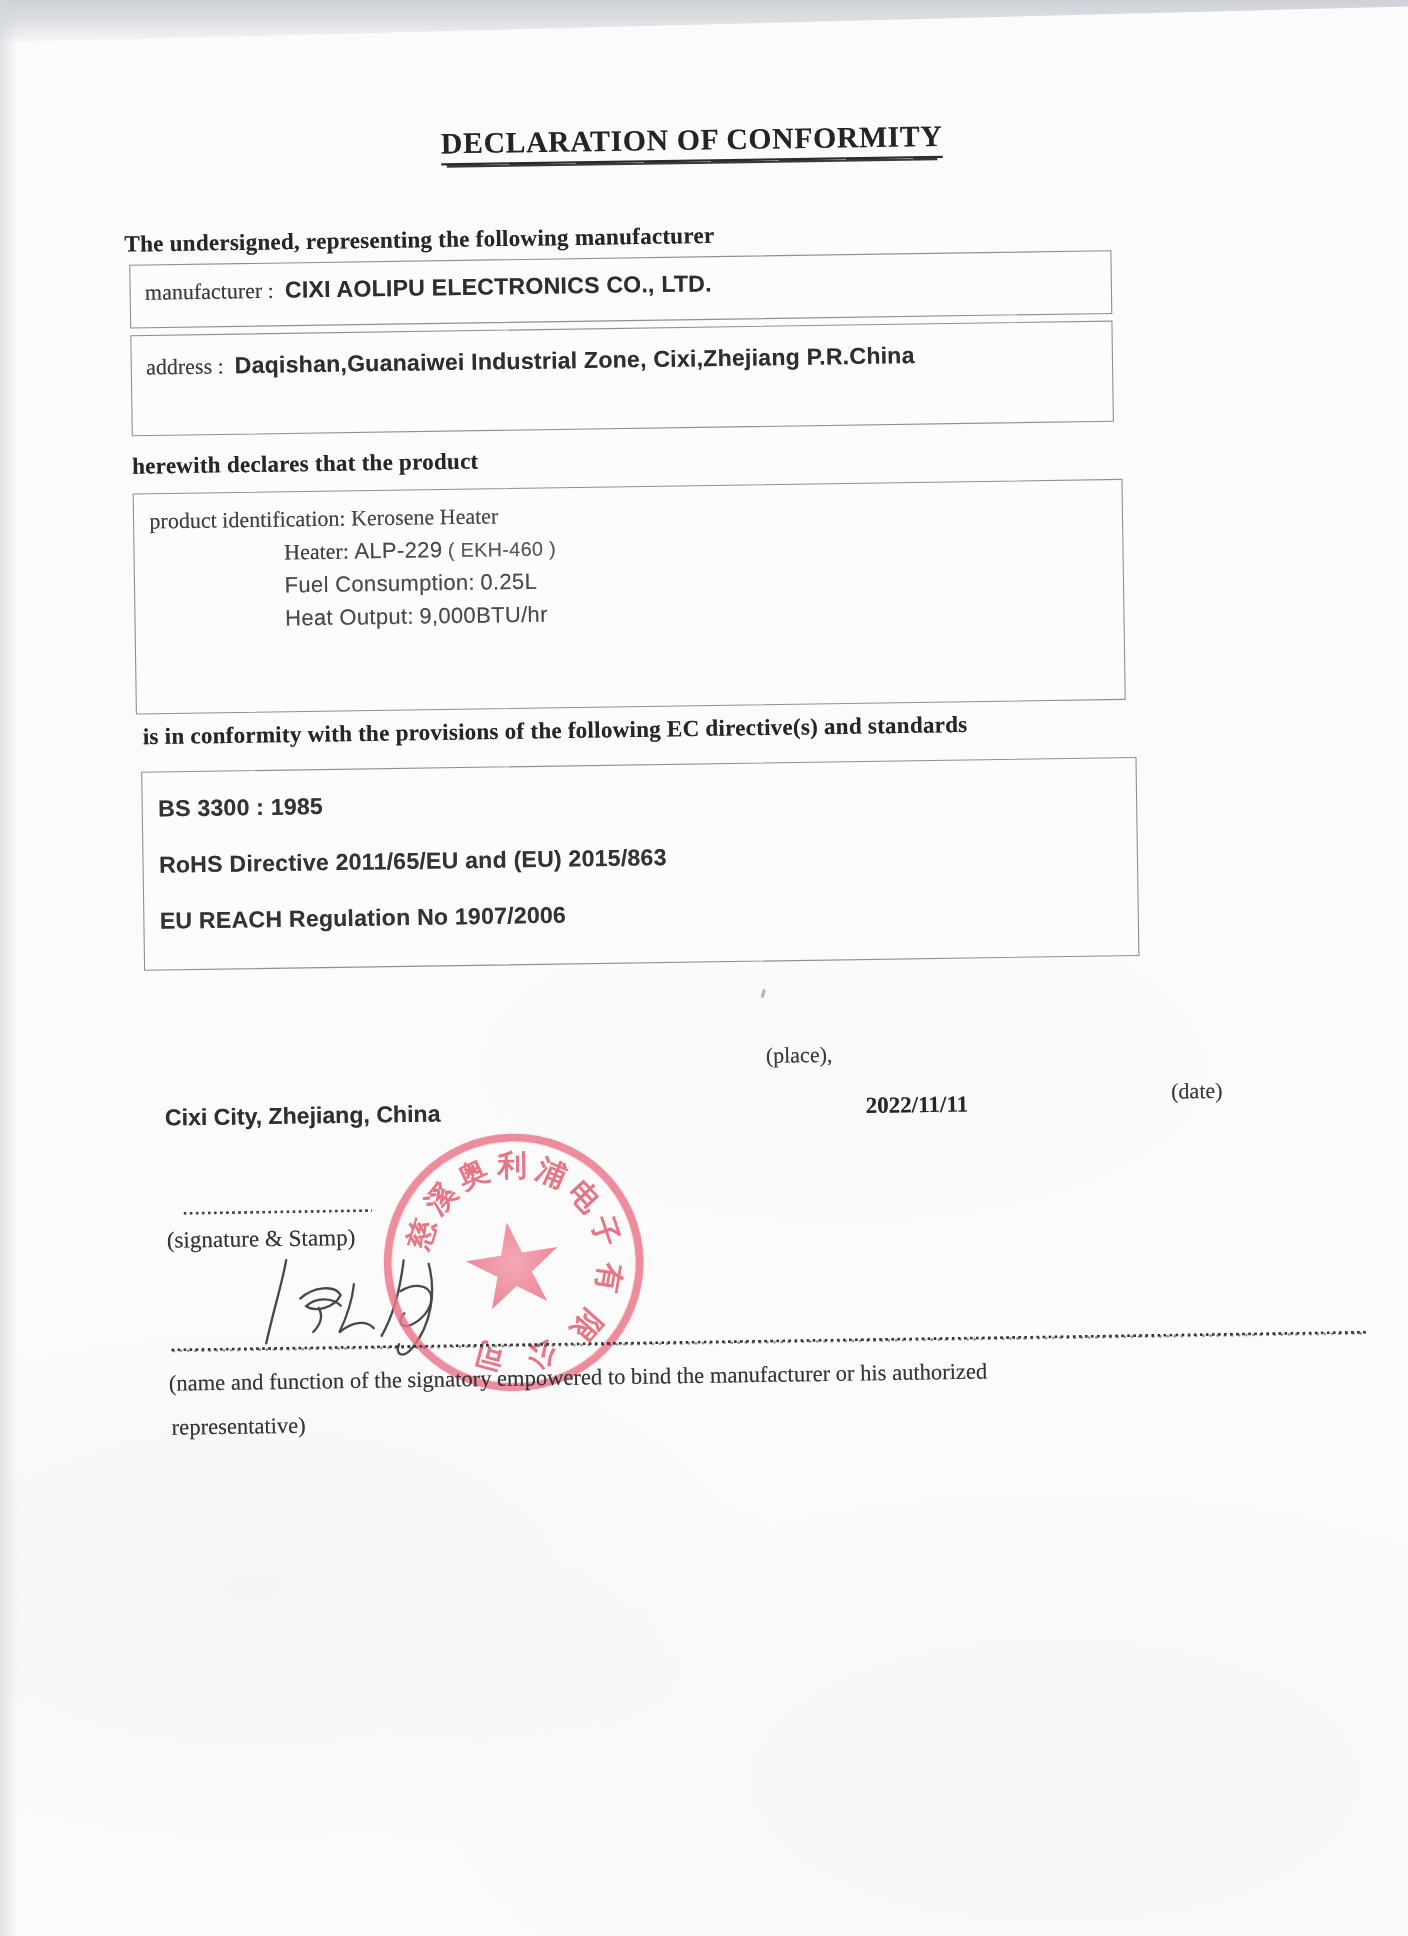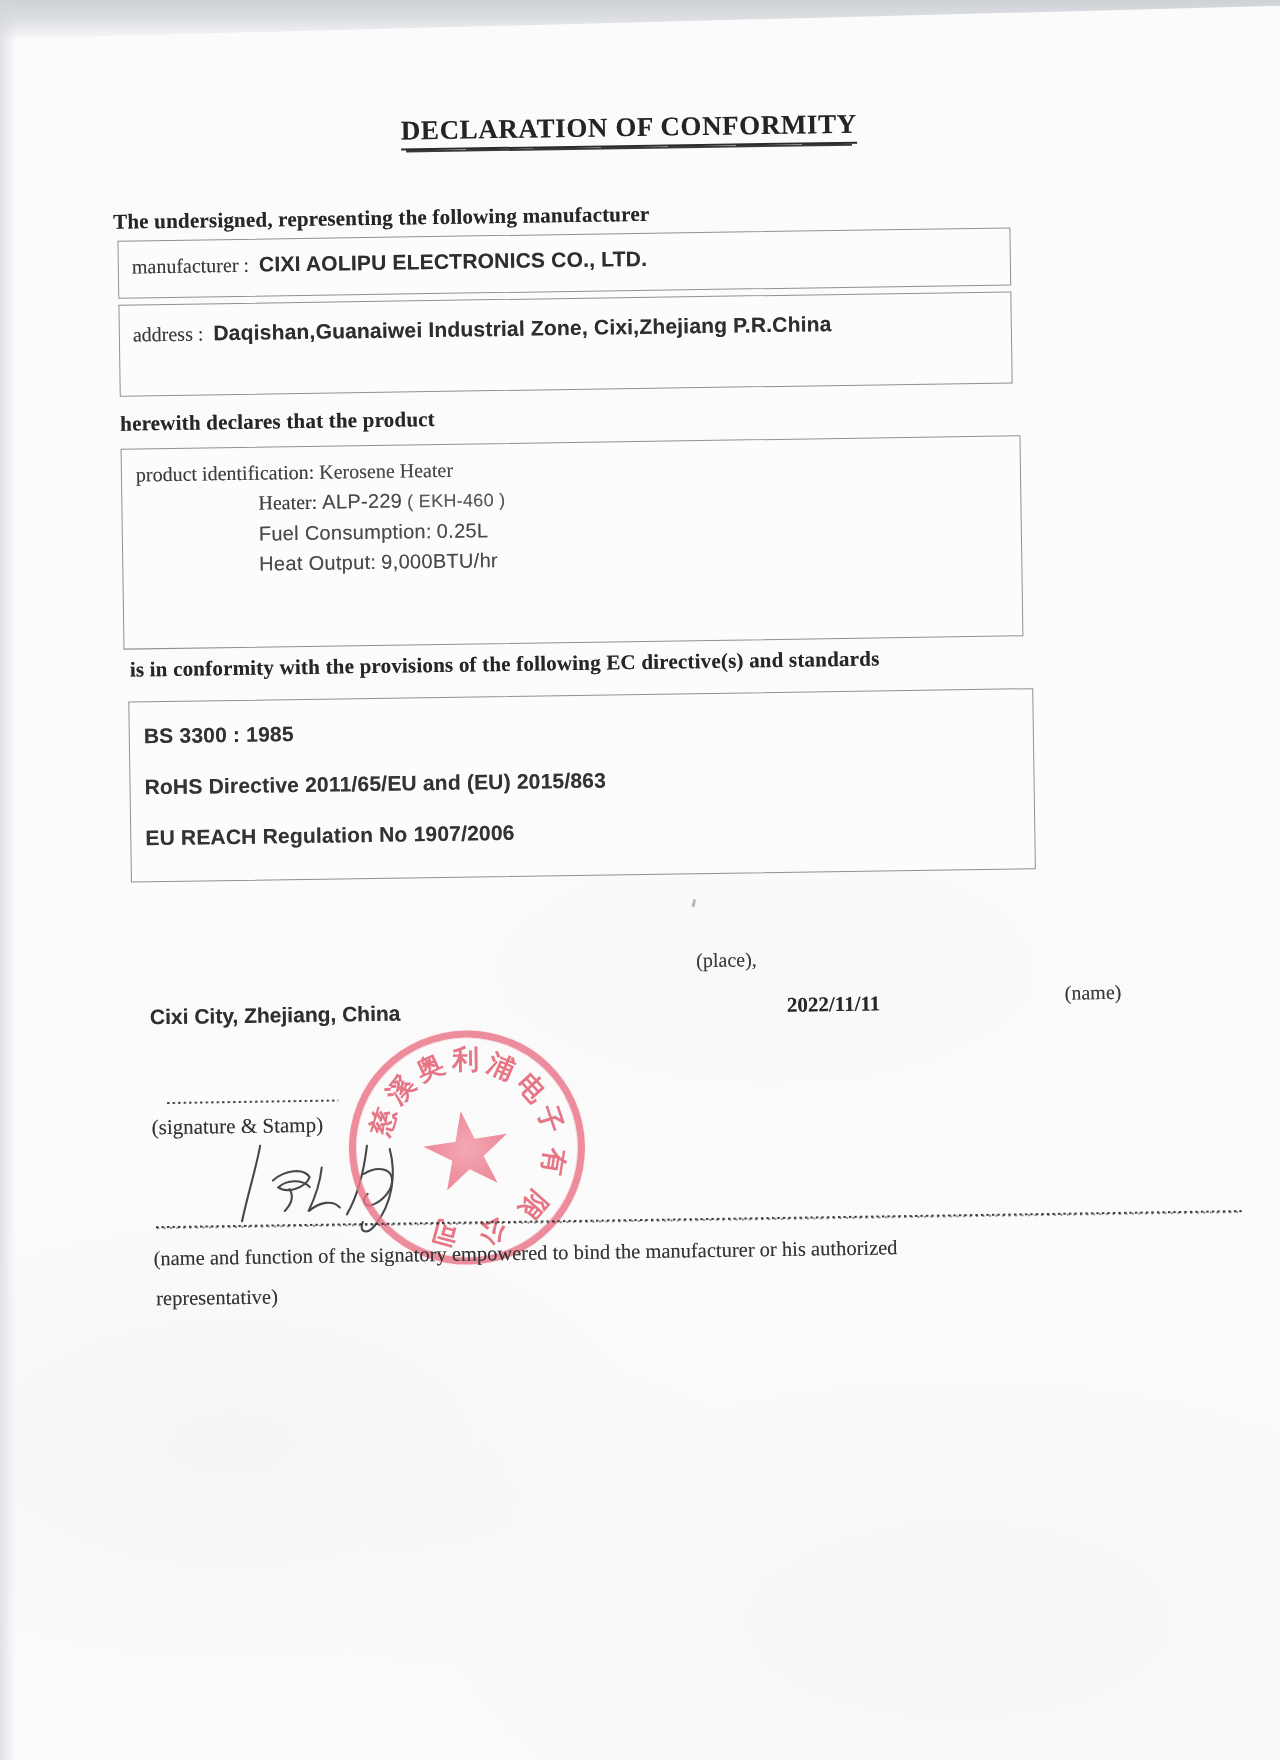--- a/index.html
+++ b/index.html
@@ -145,21 +145,21 @@
 
     <div class="box standards-box">
       <div class="std">BS 3300 : 1985</div>
       <div class="std">RoHS Directive 2011/65/EU and (EU) 2015/863</div>
       <div class="std">EU REACH Regulation No 1907/2006</div>
     </div>
 
     <span class="abs place-value">Cixi City, Zhejiang, China</span>
     <span class="abs place-label serif">(place),</span>
     <span class="abs date-value serif">2022/11/11</span>
-    <span class="abs date-label serif">(name)</span>
+    <span class="abs date-label serif">(date)</span>
 
     <div class="dotted dotted-short"></div>
     <div class="abs sig-label serif">(signature &amp; Stamp)</div>
 
     <svg class="signature" width="175" height="118" viewBox="0 0 200 132">
       <g fill="none" stroke="#2f2f33" stroke-width="2.4" stroke-linecap="round" opacity="0.88">
         <path d="M30,10 C26,32 16,62 8,96"></path>
         <path d="M44,50 c14,-12 36,-14 42,-3 c-6,13 -27,18 -36,11 c10,-9 27,-9 36,0 M63,60 c5,9 1,18 -6,25"></path>
         <path d="M100,36 c-2,17 -9,36 -16,50 c13,-11 28,-13 36,-4"></path>
         <path d="M152,12 c-4,30 -11,56 -24,78"></path>

